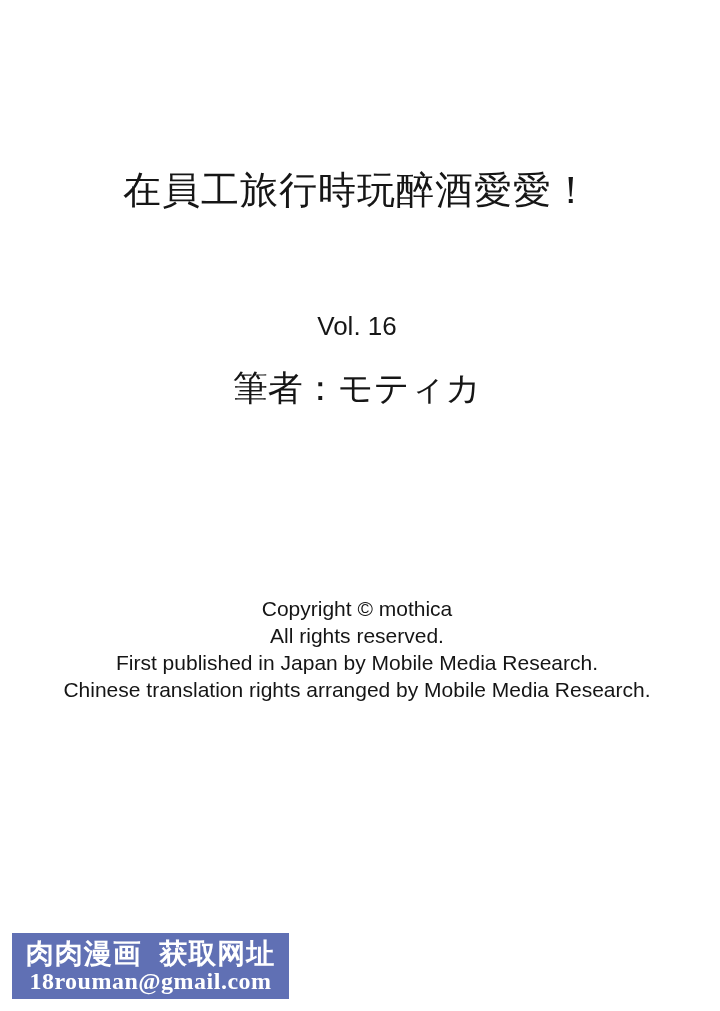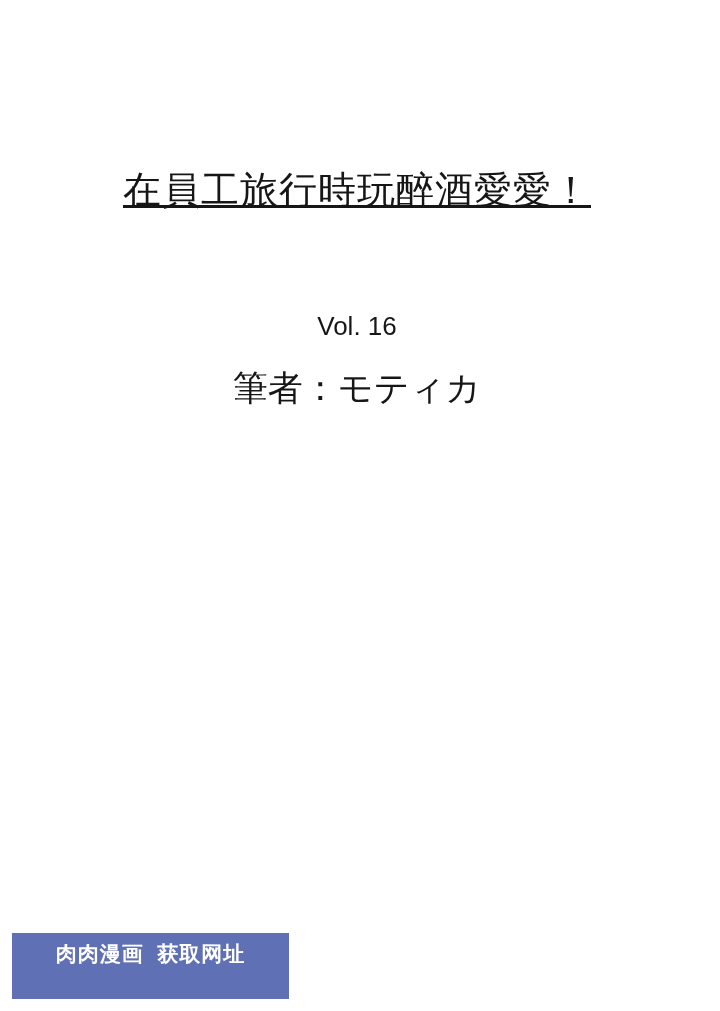--- a/index.html
+++ b/index.html
@@ -24,21 +24,20 @@
     left: 0;
     width: 714px;
     text-align: center;
     color: #161616;
   }
   .title {
     top: 167px;
     font-size: 38px;
     line-height: 46px;
     letter-spacing: 1px;
-    text-decoration: underline;
   }
   .subtitle {
     top: 225px;
     font-size: 27px;
     line-height: 32px;
     letter-spacing: 1px;
   }
   .vol {
     top: 308px;
     font-size: 26px;
@@ -63,21 +62,21 @@
     left: 12px;
     top: 933px;
     width: 277px;
     height: 66px;
     text-align: center;
     overflow: hidden;
   }
   .wm-line1 {
     margin-top: 6px;
     font-weight: bold;
-    font-size: 21px;
+    font-size: 28px;
     line-height: 29px;
     letter-spacing: 1px;
     white-space: pre;
   }
   .wm-line2 {
     font-family: "Liberation Serif", serif;
     font-weight: bold;
     font-size: 24px;
     line-height: 27px;
     letter-spacing: 0.5px;
@@ -89,18 +88,25 @@
 
 <div class="page" style="background: rgb(255, 255, 255); color: rgb(22, 22, 22);">
 
   <div class="centered title">在員工旅行時玩醉酒愛愛！</div>
 
 
   <div class="centered vol">Vol. 16</div>
 
   <div class="centered author">筆者：モティカ</div>
 
+  <div class="centered copyright">
+    <div class="cline">Copyright © mothica</div>
+    <div class="cline">All rights reserved.</div>
+    <div class="cline">First published in Japan by Mobile Media Research.</div>
+    <div class="cline">Chinese translation rights arranged by Mobile Media Research.</div>
+  </div>
 
   <div class="watermark" style="background: rgb(96, 112, 180); color: rgb(255, 255, 255);">
     <div class="wm-line1">肉肉漫画  获取网址</div>
+    <div class="wm-line2">18rouman@gmail.com</div>
   </div>
 
 </div>
 
 </body></html>

